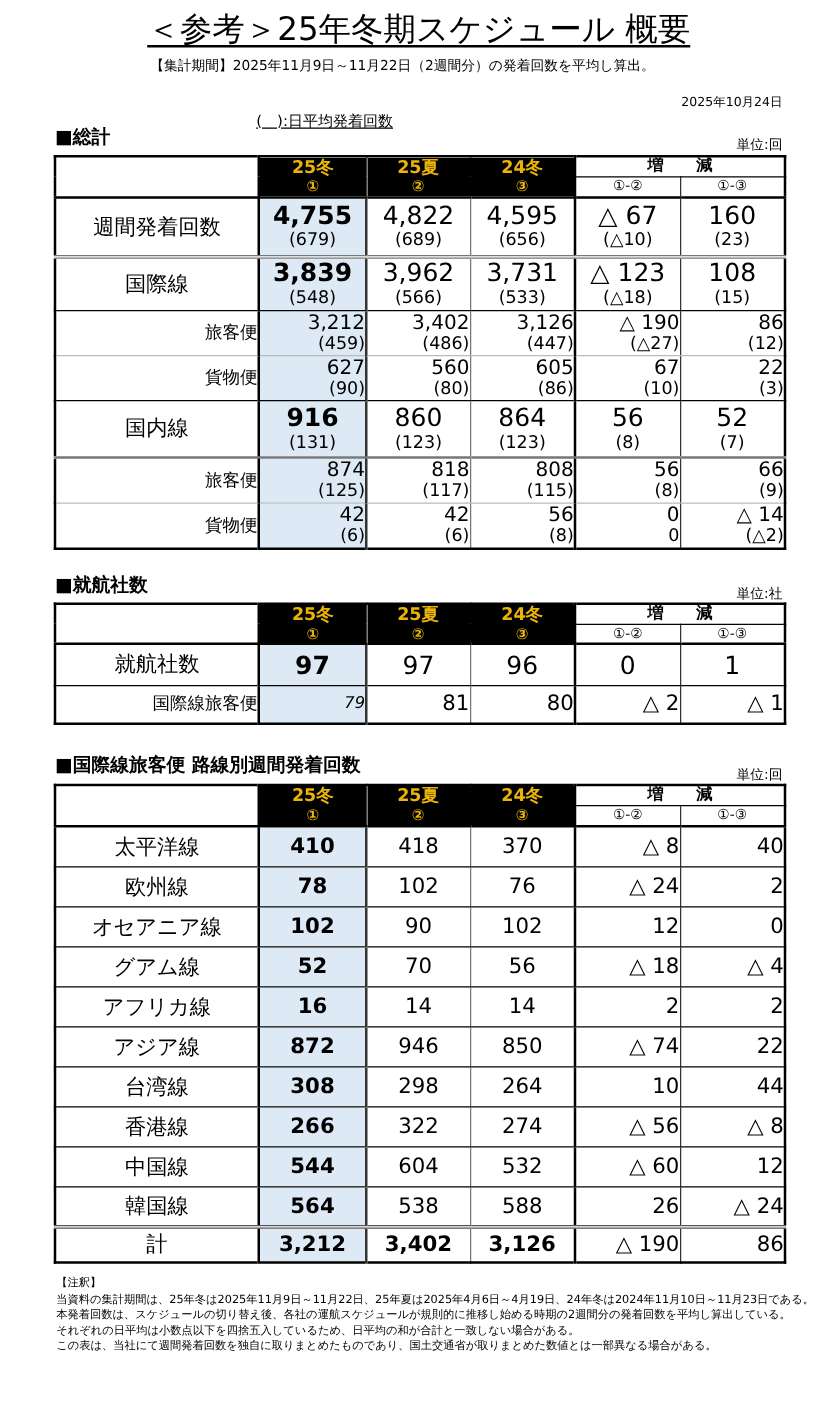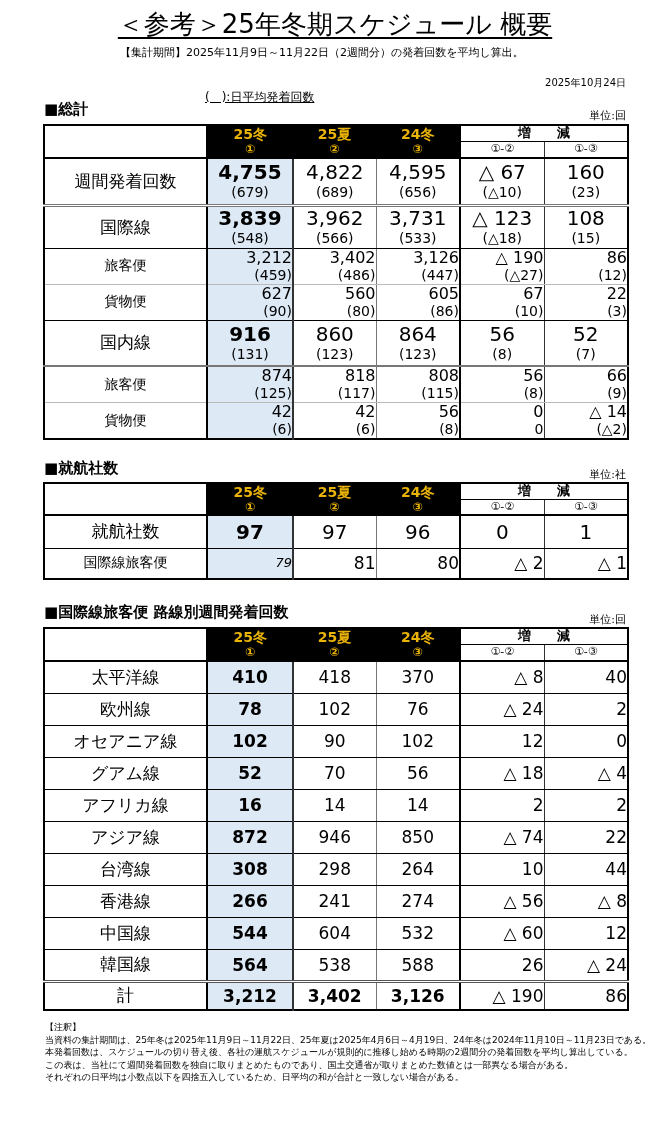--- a/index.html
+++ b/index.html
@@ -24,21 +24,21 @@
   th.hd-season { background: #000; color: #eab308; text-align: center; border-bottom: 2px solid #000; border-right: 1px solid #000; }
   th.hd-season.last { border-right: 2px solid #000; }
   th.hd-season .season { display: block; font-size: 14px; line-height: 15px; font-weight: bold; }
   th.hd-season .mark { display: block; font-size: 12px; line-height: 14px; font-weight: bold; }
   th.hd-diff { background: #fff; text-align: center; font-size: 13px; line-height: 14px; font-weight: bold; border-bottom: 1px solid #000; }
   th.hd-sub { background: #fff; text-align: center; font-size: 11px; line-height: 14px; font-weight: normal; border-bottom: 2px solid #000; }
   th.hd-sub.d12 { border-right: 1px solid #333; }
 
   
   td.lbl { text-align: center; font-size: 17px; border-right: 2px solid #000; }
-  td.lbl-sub { text-align: center; font-size: 14px; padding-right: 2px; border-right: 2px solid #000; }
+  td.lbl-sub { text-align: right; font-size: 14px; padding-right: 2px; border-right: 2px solid #000; }
   td.c1 { background: #dde9f5; border-right: 2px solid #333; }
   td.c2 { border-right: 1px solid #777; }
   td.c3 { border-right: 2px solid #000; }
   td.d12 { border-right: 1px solid #333; }
   td.ctr { text-align: center; }
   td.rgt { text-align: right; padding-right: 2px; }
 
   .big { display: block; font-size: 20px; line-height: 23px; }
   .paren { display: block; font-size: 14px; line-height: 17px; }
   .num { display: block; font-size: 16px; line-height: 18px; }
@@ -414,21 +414,21 @@
     <td class="lbl t3-lbl">台湾線</td>
     <td class="c1 ctr t3-val bold">308</td>
     <td class="c2 ctr t3-val">298</td>
     <td class="c3 ctr t3-val">264</td>
     <td class="d12 rgt t3-val">10</td>
     <td class="rgt t3-val">44</td>
   </tr>
   <tr class="rb-blk" style="height:32px">
     <td class="lbl t3-lbl">香港線</td>
     <td class="c1 ctr t3-val bold">266</td>
-    <td class="c2 ctr t3-val">241</td>
+    <td class="c2 ctr t3-val">322</td>
     <td class="c3 ctr t3-val">274</td>
     <td class="d12 rgt t3-val">△ 56</td>
     <td class="rgt t3-val">△ 8</td>
   </tr>
   <tr class="rb-blk" style="height:32px">
     <td class="lbl t3-lbl">中国線</td>
     <td class="c1 ctr t3-val bold">544</td>
     <td class="c2 ctr t3-val">604</td>
     <td class="c3 ctr t3-val">532</td>
     <td class="d12 rgt t3-val">△ 60</td>
@@ -450,15 +450,15 @@
     <td class="d12 rgt t3-val">△ 190</td>
     <td class="rgt t3-val">86</td>
   </tr>
 </tbody>
   </table>
 
 <div class="abs notes">
   <div>【注釈】</div>
   <div>当資料の集計期間は、25年冬は2025年11月9日～11月22日、25年夏は2025年4月6日～4月19日、24年冬は2024年11月10日～11月23日である。</div>
   <div>本発着回数は、スケジュールの切り替え後、各社の運航スケジュールが規則的に推移し始める時期の2週間分の発着回数を平均し算出している。</div>
+  <div>それぞれの日平均は小数点以下を四捨五入しているため、日平均の和が合計と一致しない場合がある。</div>
   <div>この表は、当社にて週間発着回数を独自に取りまとめたものであり、国土交通省が取りまとめた数値とは一部異なる場合がある。</div>
-  <div>それぞれの日平均は小数点以下を四捨五入しているため、日平均の和が合計と一致しない場合がある。</div>
 </div>
 
 </body></html>

